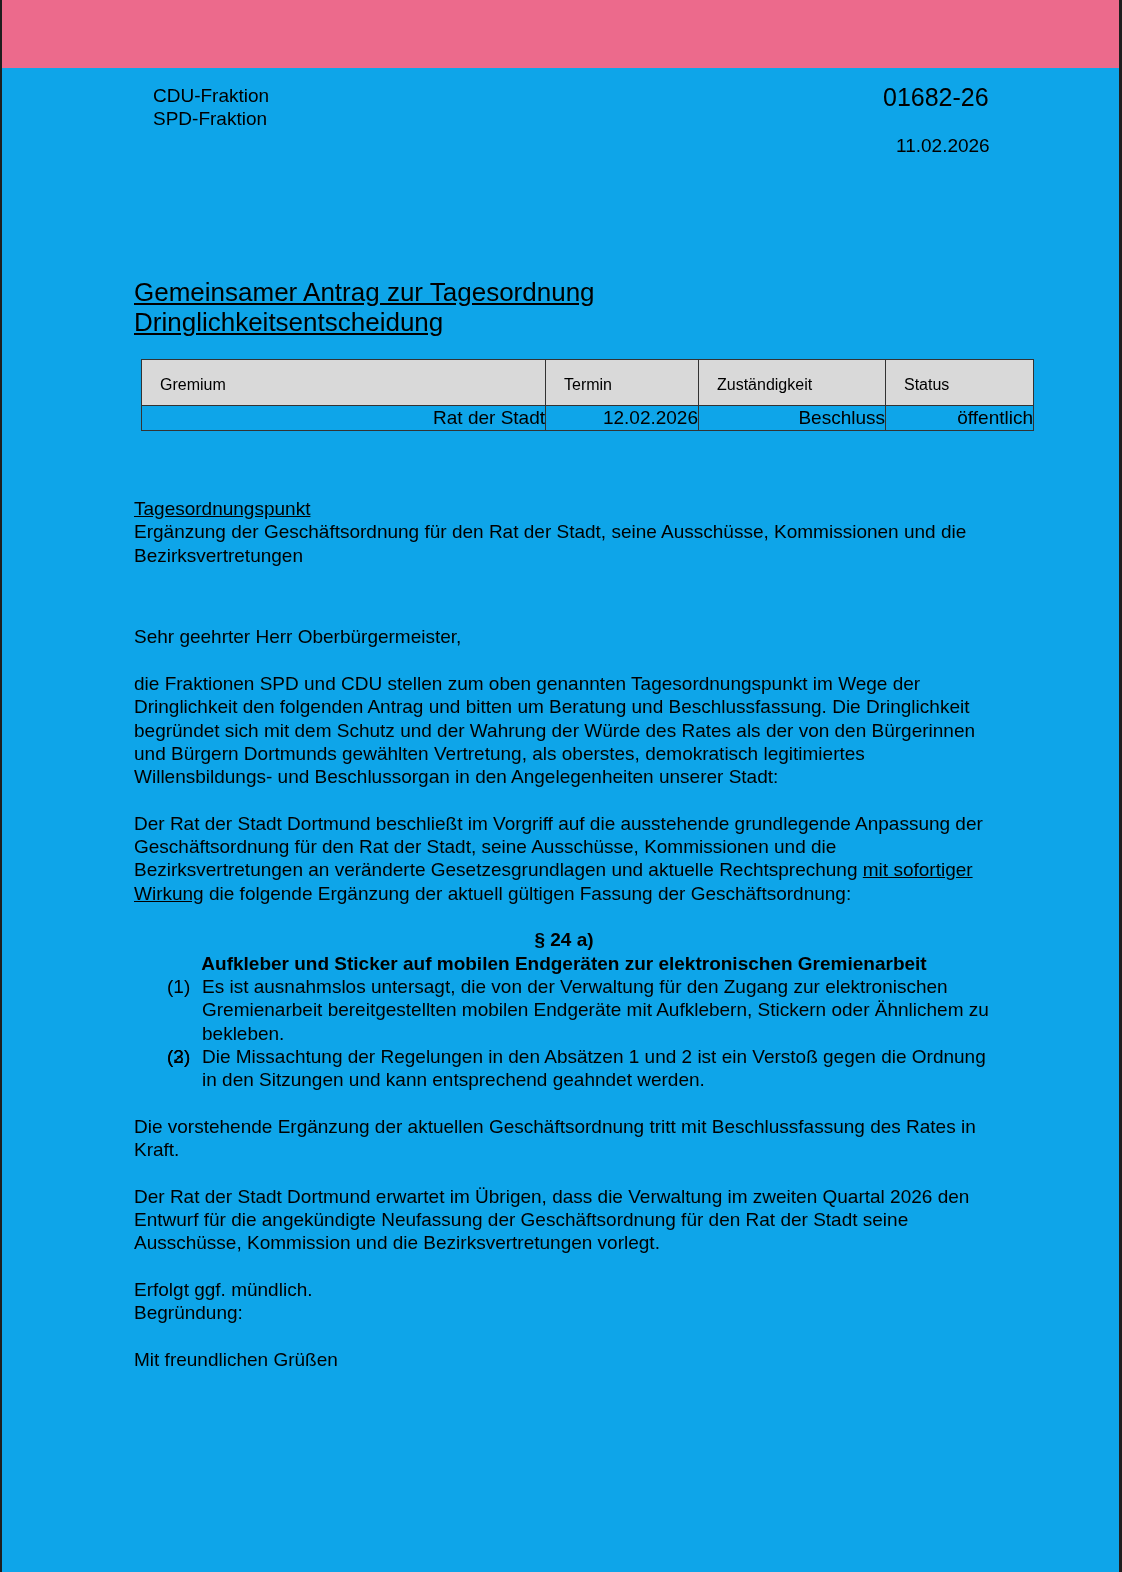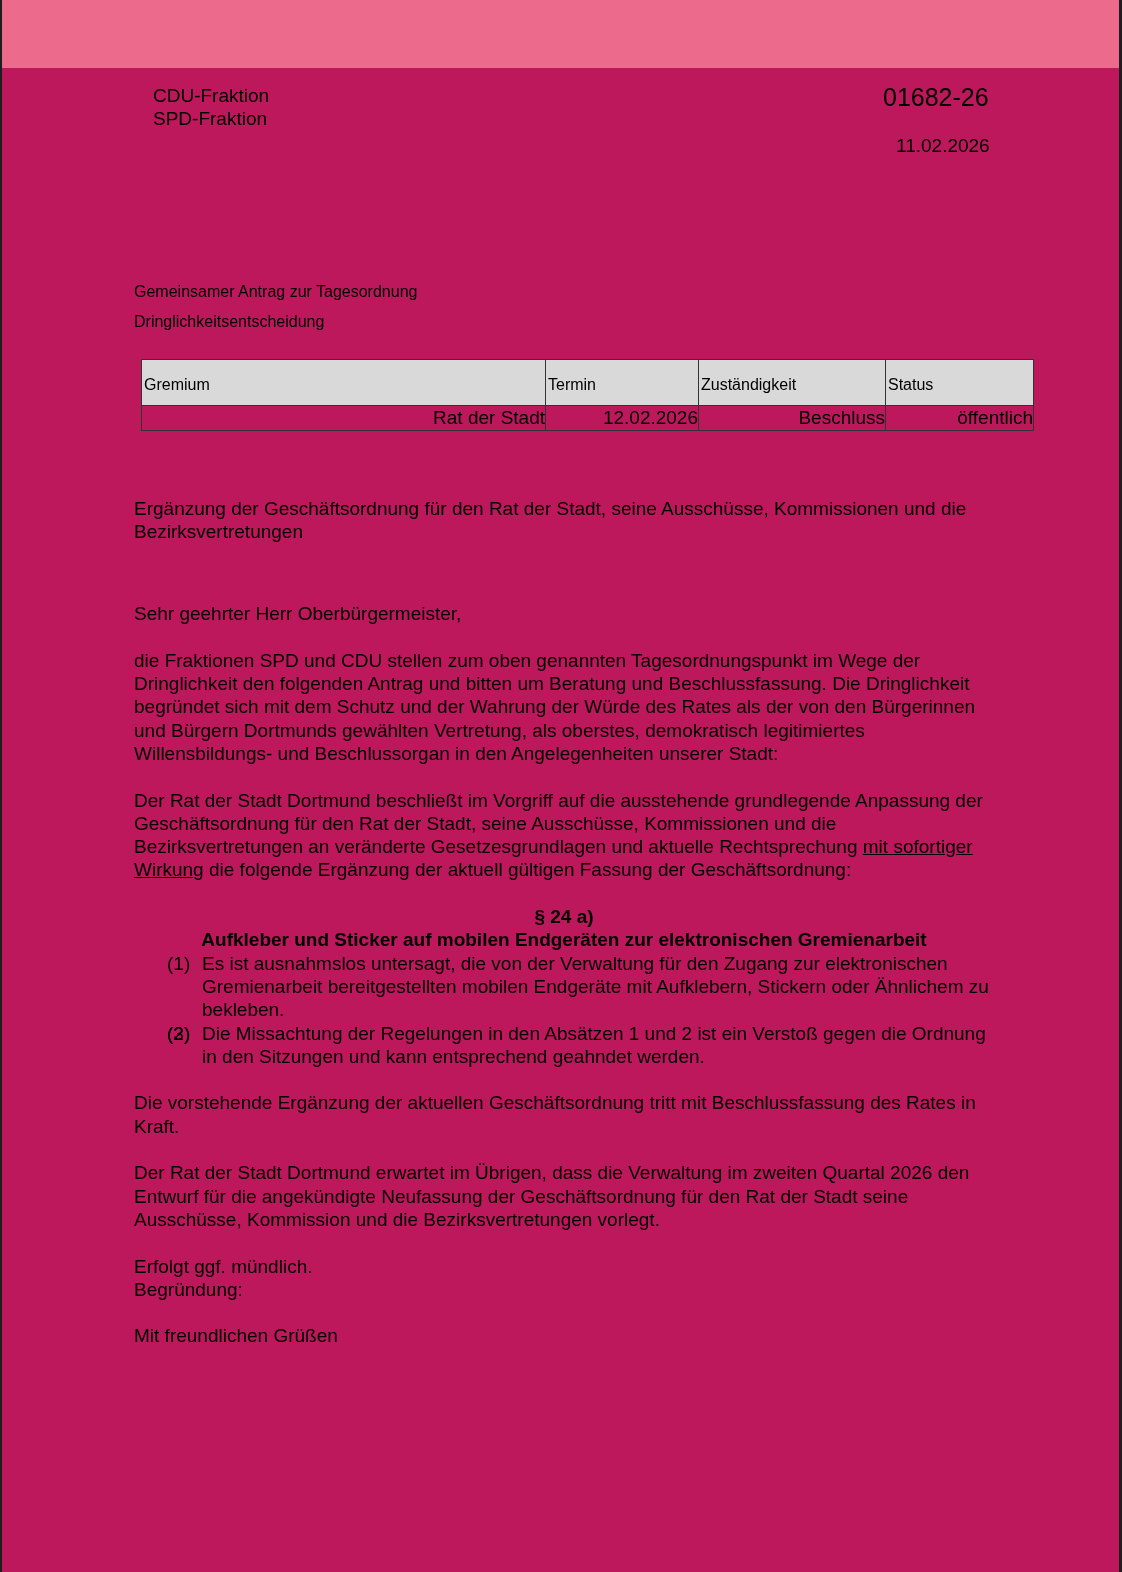--- a/index.html
+++ b/index.html
@@ -3,36 +3,36 @@
   <meta charset="utf-8">
   <style>
     html, body { margin: 0; padding: 0; }
     body {
       width: 1122px; height: 1572px; overflow: hidden;
       background: #1e1e1e; position: relative;
       font-family: "Liberation Sans", sans-serif; color: #000;
     }
     .page {
       position: absolute; left: 2px; top: 0; width: 1117px; height: 1572px;
-      background: #be185d; overflow: hidden;
+      background: #0ea5e9; overflow: hidden;
     }
     .band { position: absolute; left: 0; top: 0; width: 100%; height: 68px; background: #ec6a8c; }
     .abs { position: absolute; white-space: nowrap; }
     .sender { left: 151px; top: 84px; font-size: 19px; line-height: 23px; }
     .docnum { left: 881px; top: 82px; font-size: 25px; line-height: 30px; }
     .docdate { left: 894px; top: 134px; font-size: 19px; line-height: 24px; }
-    .title { left: 132px; top: 277px; font-size: 16px; line-height: 30px; }
+    .title { left: 132px; top: 277px; font-size: 26px; line-height: 30px; text-decoration: underline; }
     table.meta {
       position: absolute; left: 139px; top: 359px; width: 892px;
       border-collapse: collapse; table-layout: fixed;
     }
     table.meta td, table.meta th { border: 1.5px solid #333; padding: 0; text-align: right; }
     table.meta th {
       background: #d9d9d9; height: 41px; font-weight: normal; font-size: 16px;
-      text-align: left; padding-left: 2px; padding-top: 4px;
+      text-align: left; padding-left: 18px; padding-top: 4px;
     }
     table.meta td { height: 24px; font-size: 19px; line-height: 22px; padding-left: 6px; }
     table.meta td.first { padding-left: 12px; }
     .body { position: absolute; left: 132px; top: 497px; width: 860px; font-size: 19px; line-height: 23.3px; }
     .body p { margin: 0; }
     .u { text-decoration: underline; }
     .gap { height: 23.3px; }
     .gap2 { height: 46.6px; }
     .center { text-align: center; font-weight: bold; }
     .para-head { text-align: center; font-weight: bold; margin-left: 40px; }
@@ -76,20 +76,21 @@
     <tr>
       <td class="first">Rat der Stadt</td>
       <td>12.02.2026</td>
       <td>Beschluss</td>
       <td>öffentlich</td>
     </tr>
   </tbody>
     </table>
 
   <div class="body">
+    <p class="u">Tagesordnungspunkt</p>
     <p>Ergänzung der Geschäftsordnung für den Rat der Stadt, seine Ausschüsse, Kommissionen und die Bezirksvertretungen</p>
     <div class="gap2"></div>
     <div class="gap" style="height:12px"></div>
     <p>Sehr geehrter Herr Oberbürgermeister,</p>
     <div class="gap"></div>
     <p>die Fraktionen SPD und CDU stellen zum oben genannten Tagesordnungspunkt im Wege der Dringlichkeit den folgenden Antrag und bitten um Beratung und Beschlussfassung. Die Dringlichkeit begründet sich mit dem Schutz und der Wahrung der Würde des Rates als der von den Bürgerinnen und Bürgern Dortmunds gewählten Vertretung, als oberstes, demokratisch legitimiertes Willensbildungs- und Beschlussorgan in den Angelegenheiten unserer Stadt:</p>
     <div class="gap"></div>
     <p><span>Der Rat der Stadt Dortmund beschließt im Vorgriff auf die ausstehende grundlegende Anpassung der Geschäftsordnung für den Rat der Stadt, seine Ausschüsse, Kommissionen und die Bezirksvertretungen an veränderte Gesetzesgrundlagen und aktuelle Rechtsprechung </span><span class="u">mit sofortiger Wirkung</span><span> die folgende Ergänzung der aktuell gültigen Fassung der Geschäftsordnung:</span></p>
     <div class="gap"></div>
     <p class="center">§ 24 a)</p>

